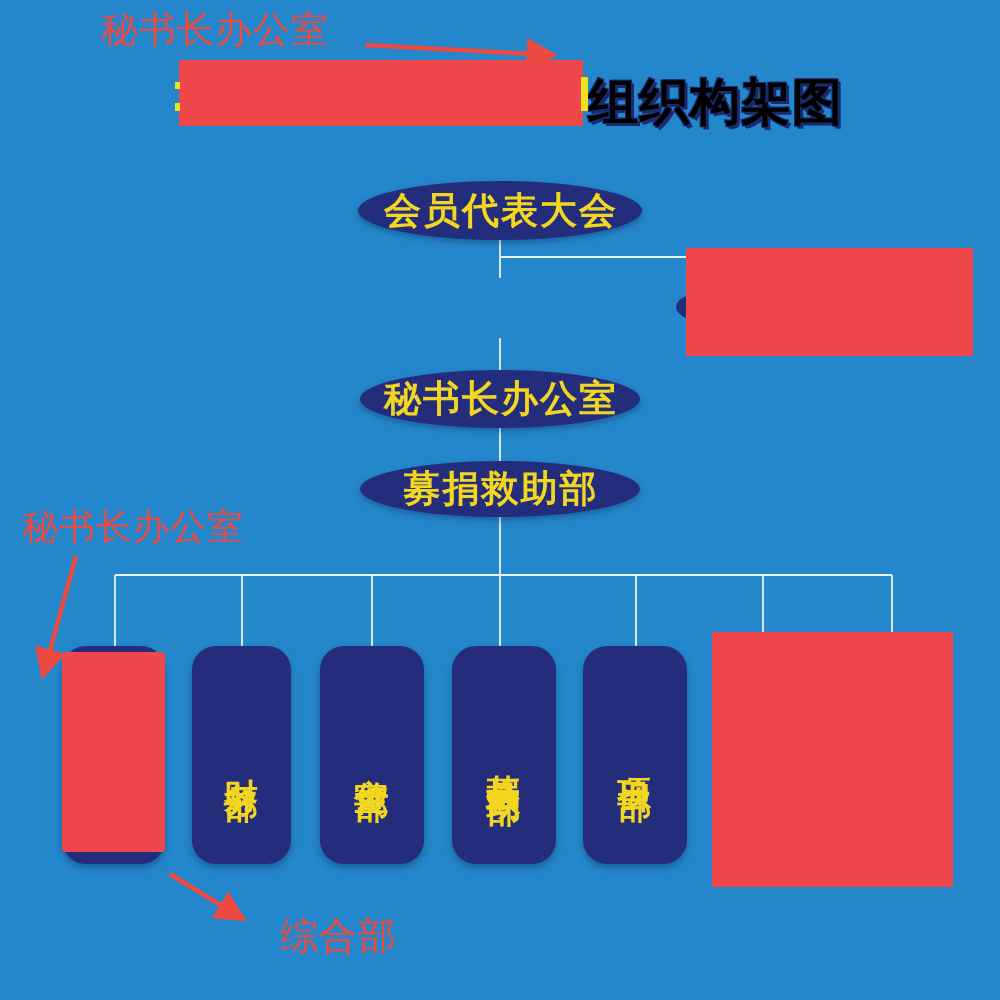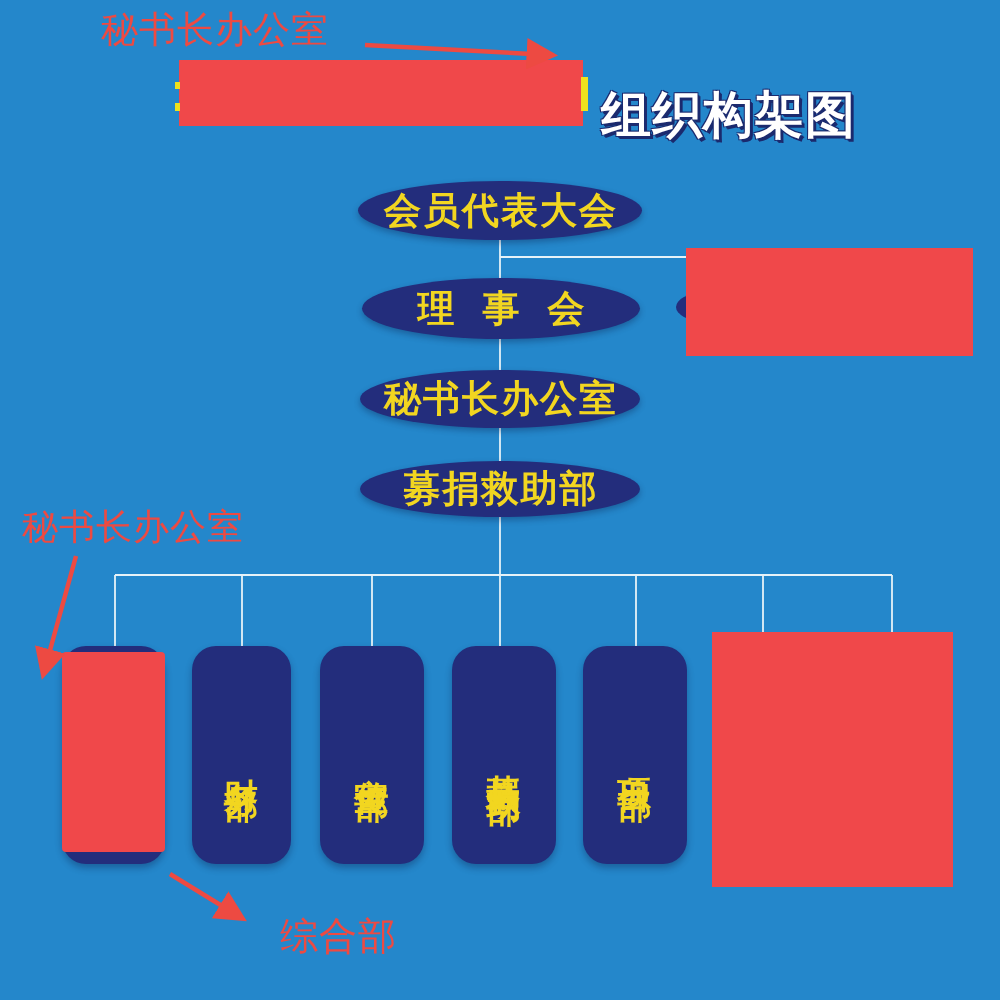--- a/index.html
+++ b/index.html
@@ -42,22 +42,22 @@
   .redact-bottom-right{left:712px;top:632px;width:241px;height:255px;z-index:6;}
   .redact-dept1{left:62px;top:652px;width:103px;height:200px;z-index:7;border-radius:4px;}
 
   .hidden-ellipse{
     position:absolute;left:676px;top:293px;width:54px;height:28px;
     background:#232d7c;border-radius:50%;z-index:4;
   }
 
   
   .page-title{
-    position:absolute;left:585px;top:66px;margin:16px;z-index:9;
-    font-size:50px;font-weight:bold;color:#ffffff;letter-spacing:1px;white-space:nowrap;
+    position:absolute;left:585px;top:66px;margin:3px;z-index:9;
+    font-size:50px;font-weight:bold;color:#000000;letter-spacing:1px;white-space:nowrap;
     text-shadow:2px 2px 0 #1b2a6e,-1px -1px 0 #1b2a6e,1px -1px 0 #1b2a6e,-1px 1px 0 #1b2a6e,3px 3px 0 #1b2a6e;
   }
   .title-sliver{position:absolute;left:581px;top:77px;width:7px;height:34px;background:#f0e11c;z-index:9;}
   .redact-dot{position:absolute;width:5px;background:#f0e11c;z-index:9;}
   .dot1{left:175px;top:82px;height:7px;}
   .dot2{left:175px;top:103px;height:8px;}
 
   
   .annotation{
     position:absolute;color:#ed4a42;z-index:10;white-space:nowrap;letter-spacing:1px;
@@ -96,23 +96,20 @@
   <div class="redact redact-bottom-right"></div>
 
   <h1 class="page-title">组织构架图</h1>
   <div class="title-sliver"></div>
   <div class="redact-dot dot1"></div>
   <div class="redact-dot dot2"></div>
 
   <div class="ellipse-node" style="left:358px;top:181px;width:284px;height:59px;">
     <span class="lbl">会员代表大会</span>
   </div>
-  <div class="ellipse-node" style="left:362px;top:278px;width:278px;height:61px;">
-    <span class="lbl spread">理事会</span>
-  </div>
   <div class="ellipse-node" style="left:360px;top:370px;width:280px;height:58px;">
     <span class="lbl">秘书长办公室</span>
   </div>
   <div class="ellipse-node" style="left:360px;top:461px;width:280px;height:56px;">
     <span class="lbl">募捐救助部</span>
   </div>
 
   <div class="dept-box" style="left:62px;width:103px;">
     <span class="dept-label"></span>
   </div>

